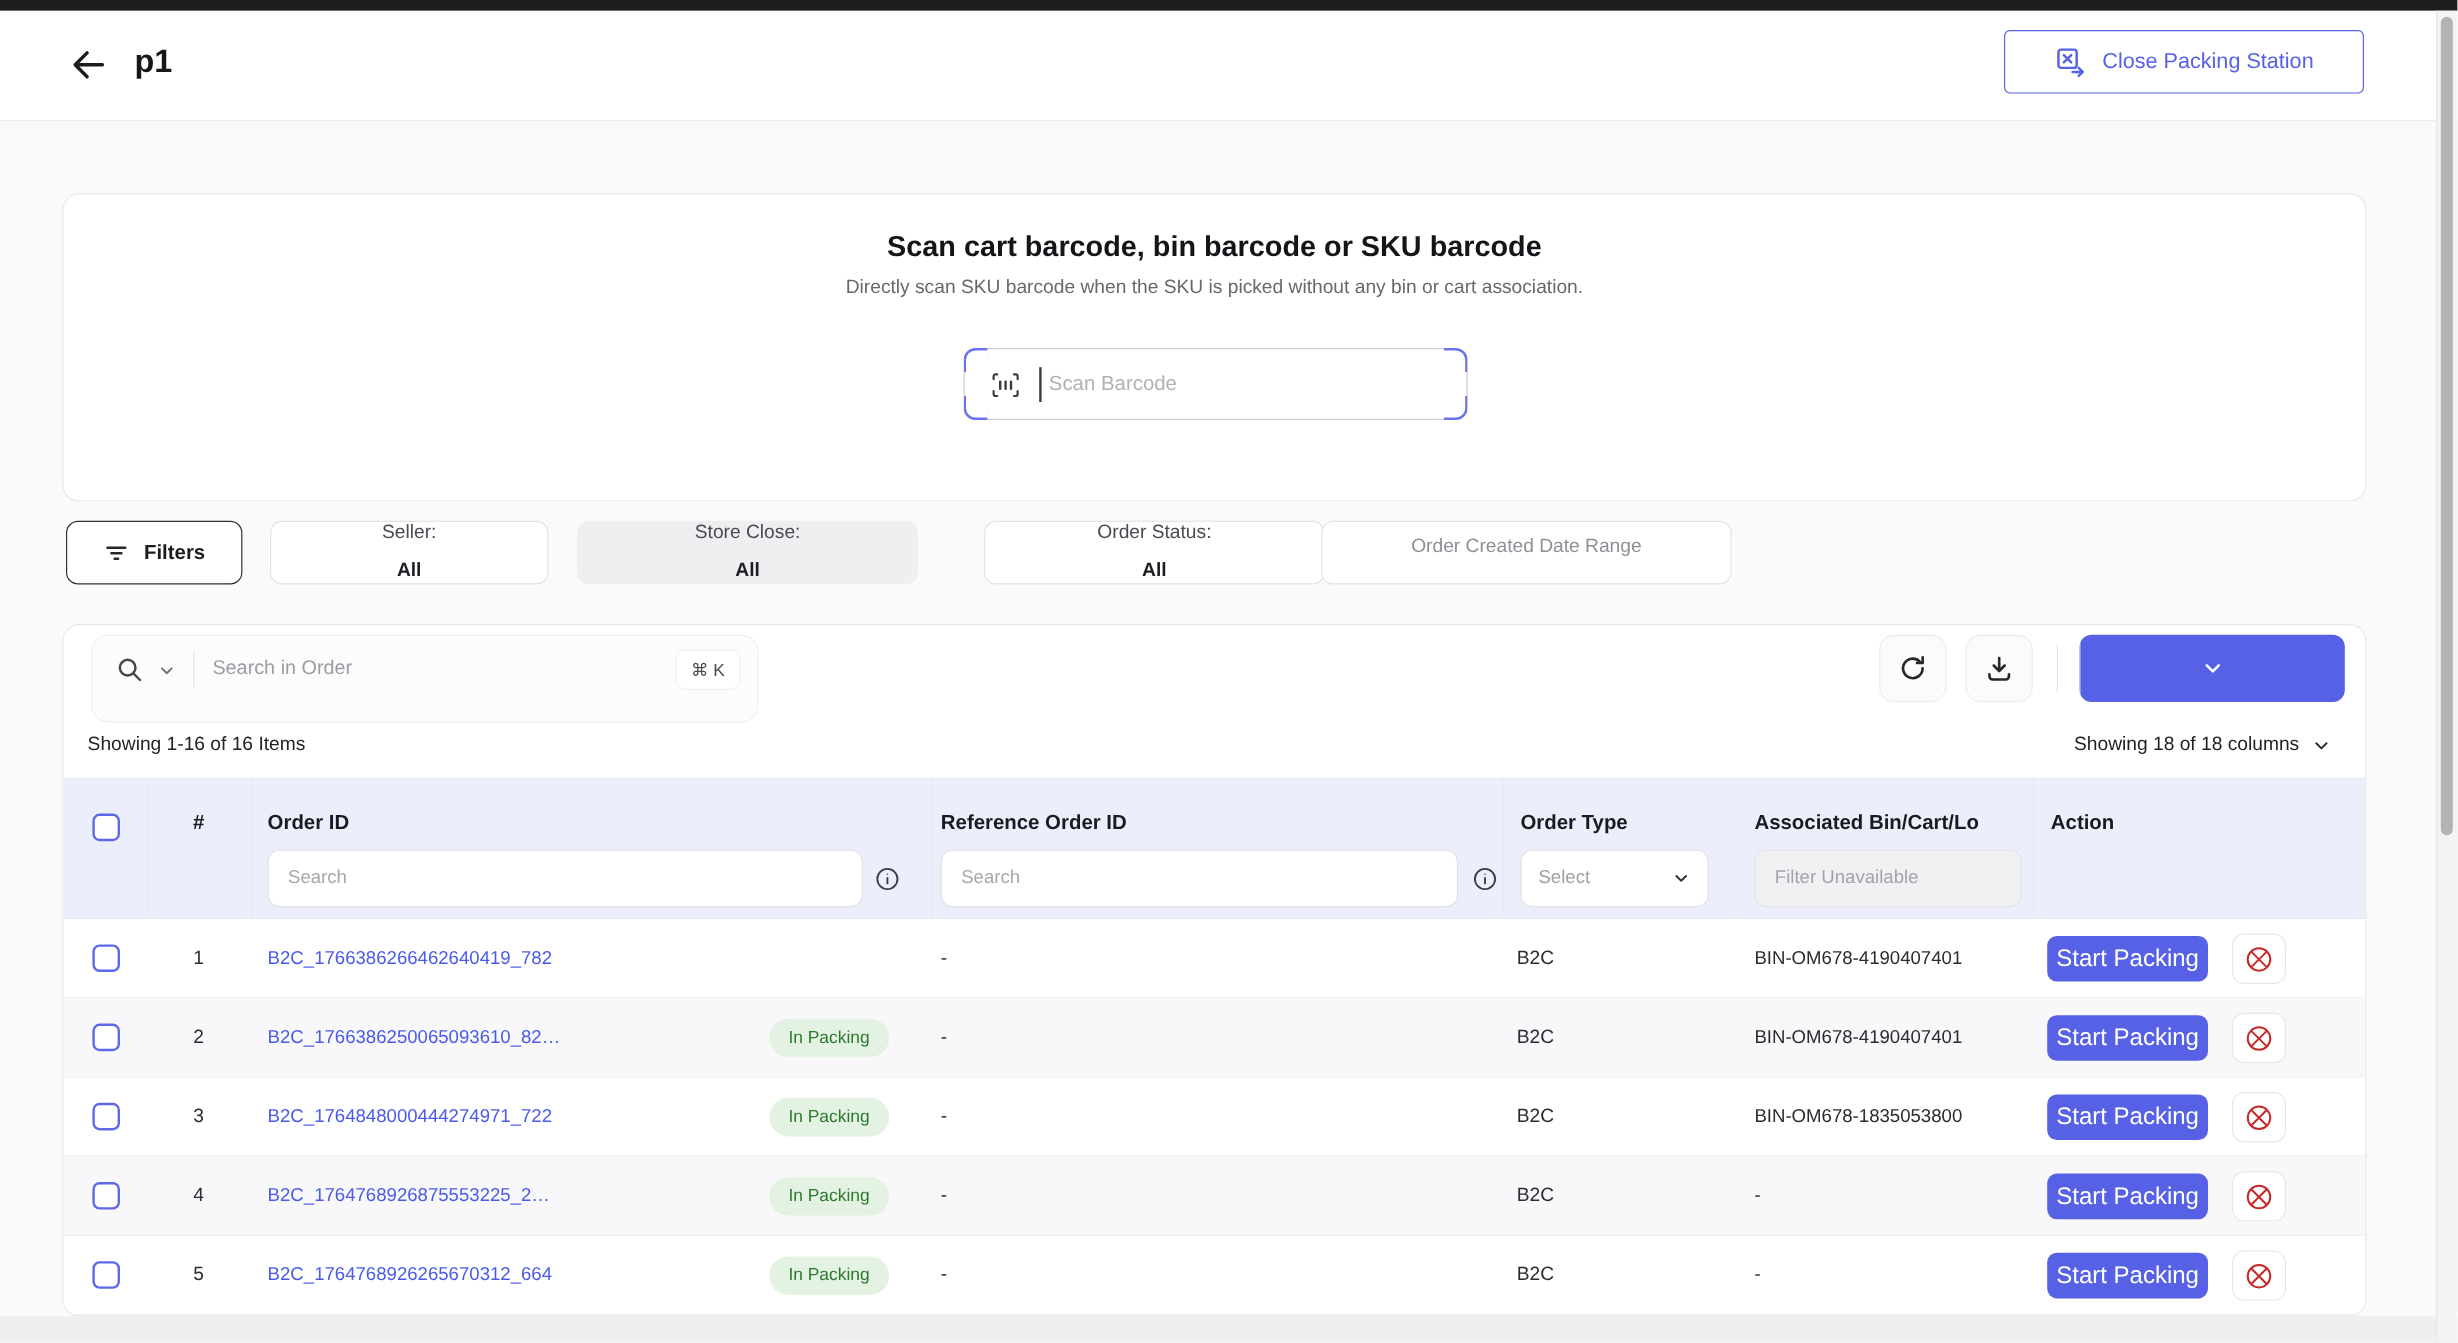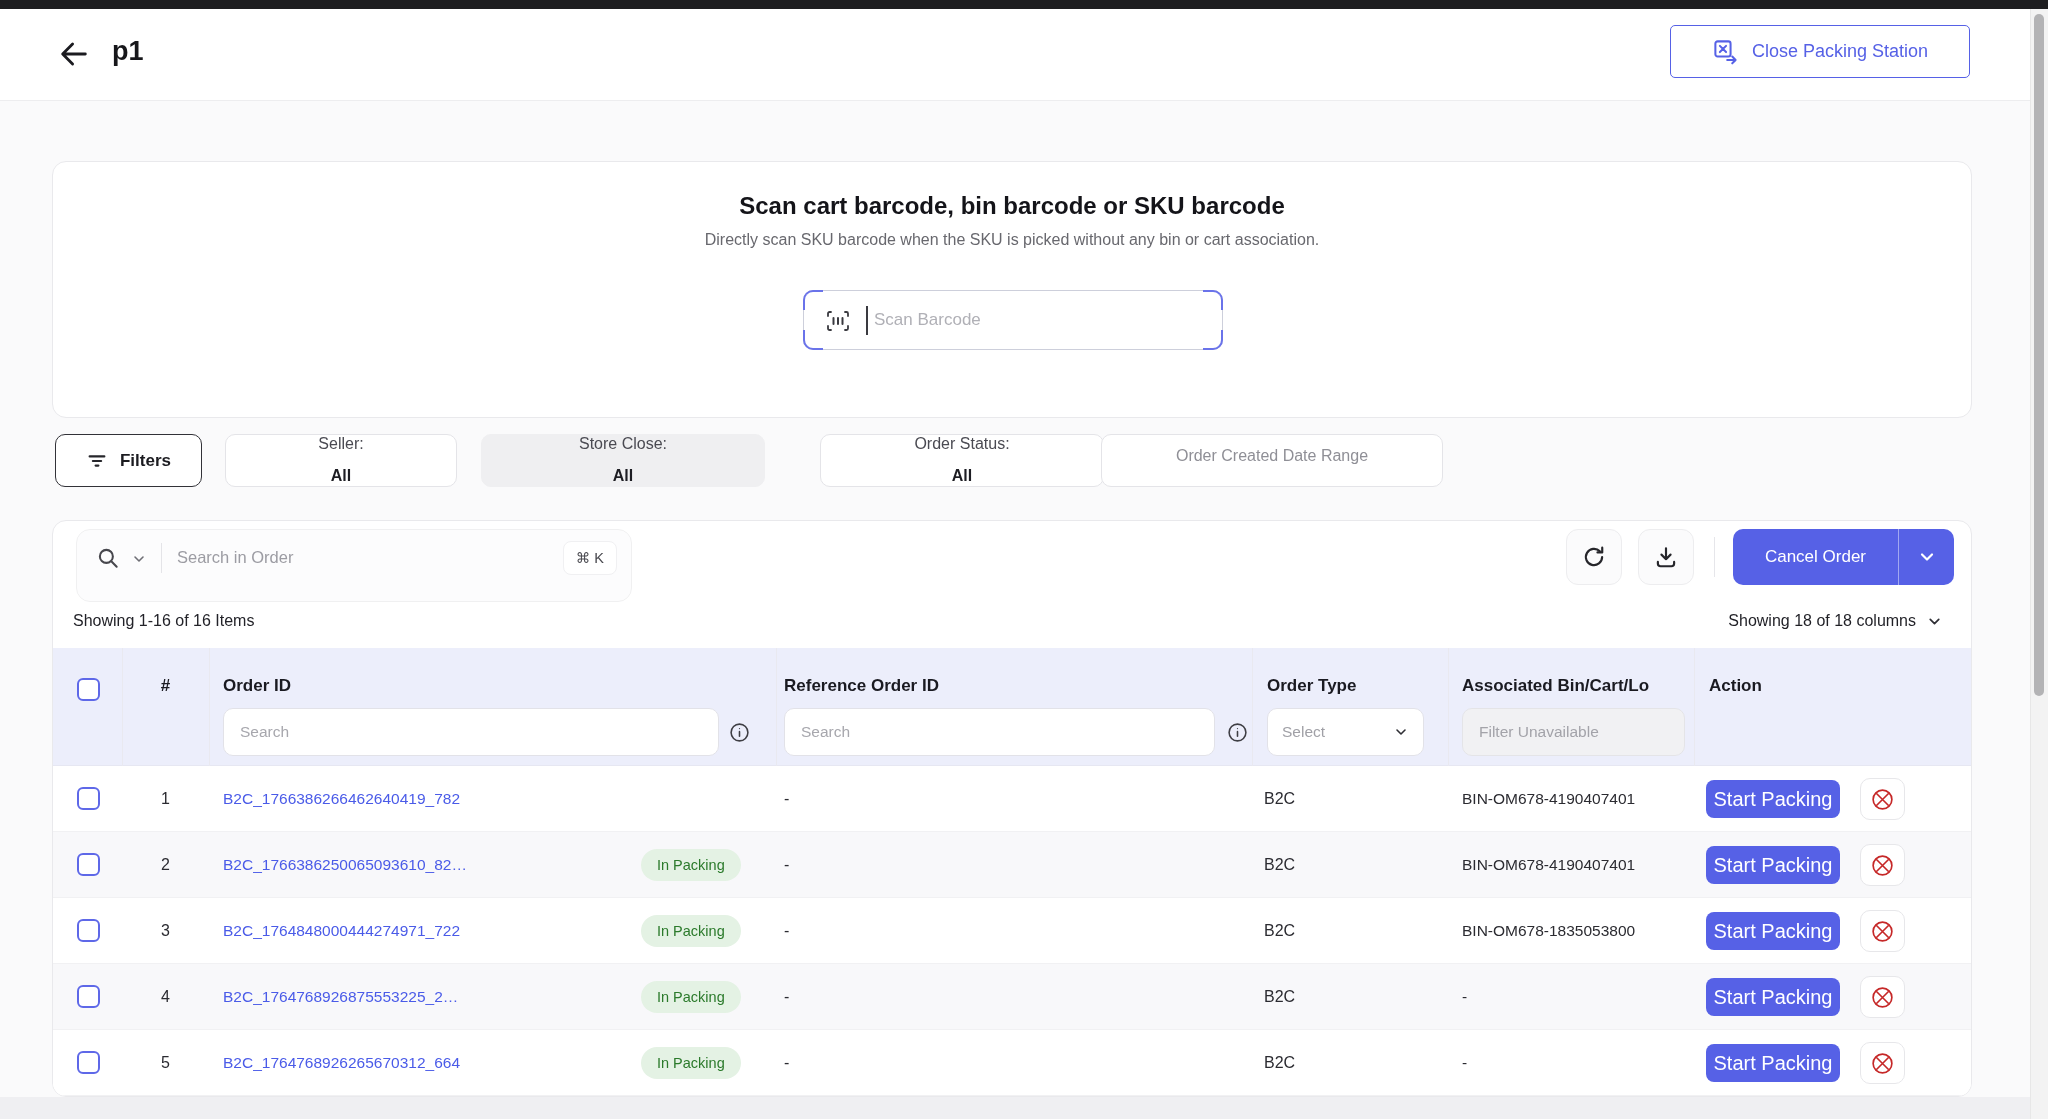--- a/index.html
+++ b/index.html
@@ -203,21 +203,20 @@
     </button>
     <button class="iconbtn" id="btn-download">
       <svg width="26" height="26" viewBox="0 0 24 24" fill="none" stroke="#26262B" stroke-width="2" stroke-linecap="round" stroke-linejoin="round">
           <path d="M12 4v10m0 0l-4.2-4.2M12 14l4.2-4.2"></path>
           <path d="M4.5 16.5V18A2.5 2.5 0 007 20.5h10a2.5 2.5 0 002.5-2.5v-1.5"></path>
         </svg>
     </button>
     <span class="tbdiv"></span>
 
     <div class="cancelsplit">
-      <div class="cancelmain">Cancel Order</div>
       <div class="cancelsep"></div>
       <div class="cancelchev">
         <svg width="20" height="20" viewBox="0 0 24 24" fill="none" stroke="#fff" stroke-width="2.6" stroke-linecap="round" stroke-linejoin="round">
             <path d="M6 9l6 6 6-6"></path>
           </svg>
       </div>
     </div>
 
     <div class="sumitems">Showing 1-16 of 16 Items</div>
     <div class="sumcols">

